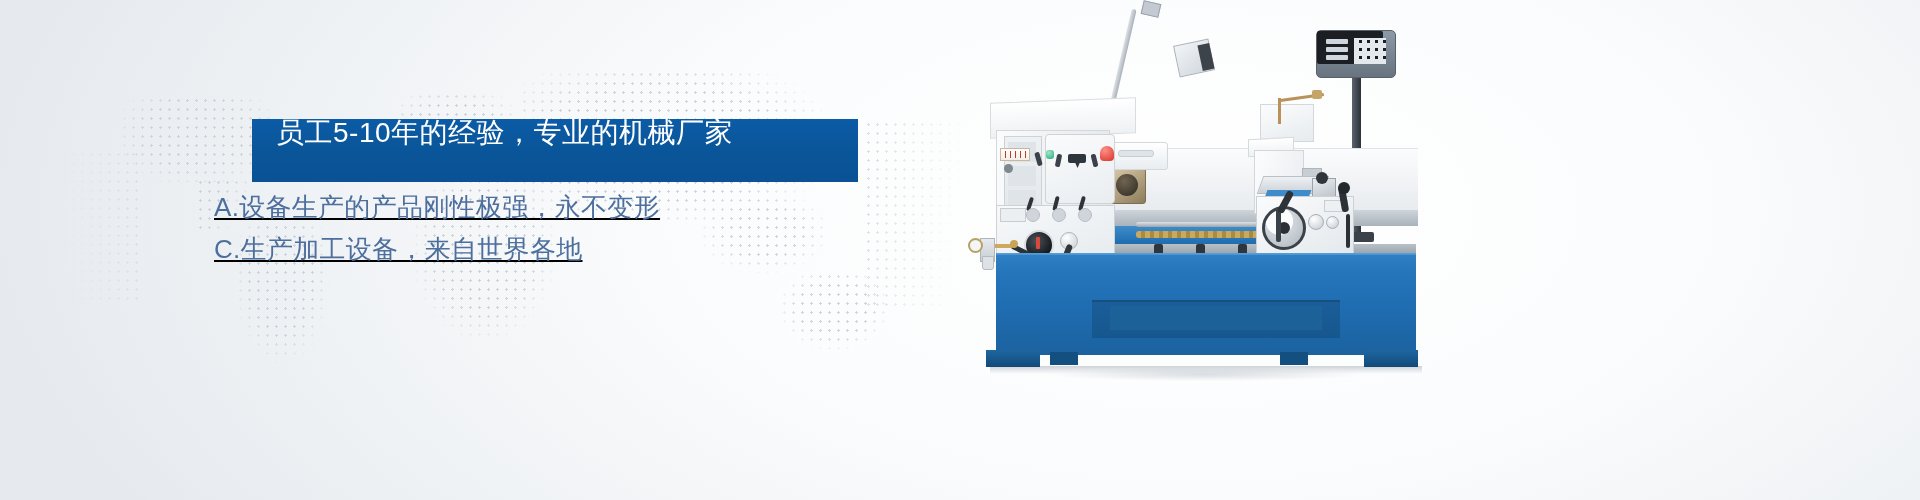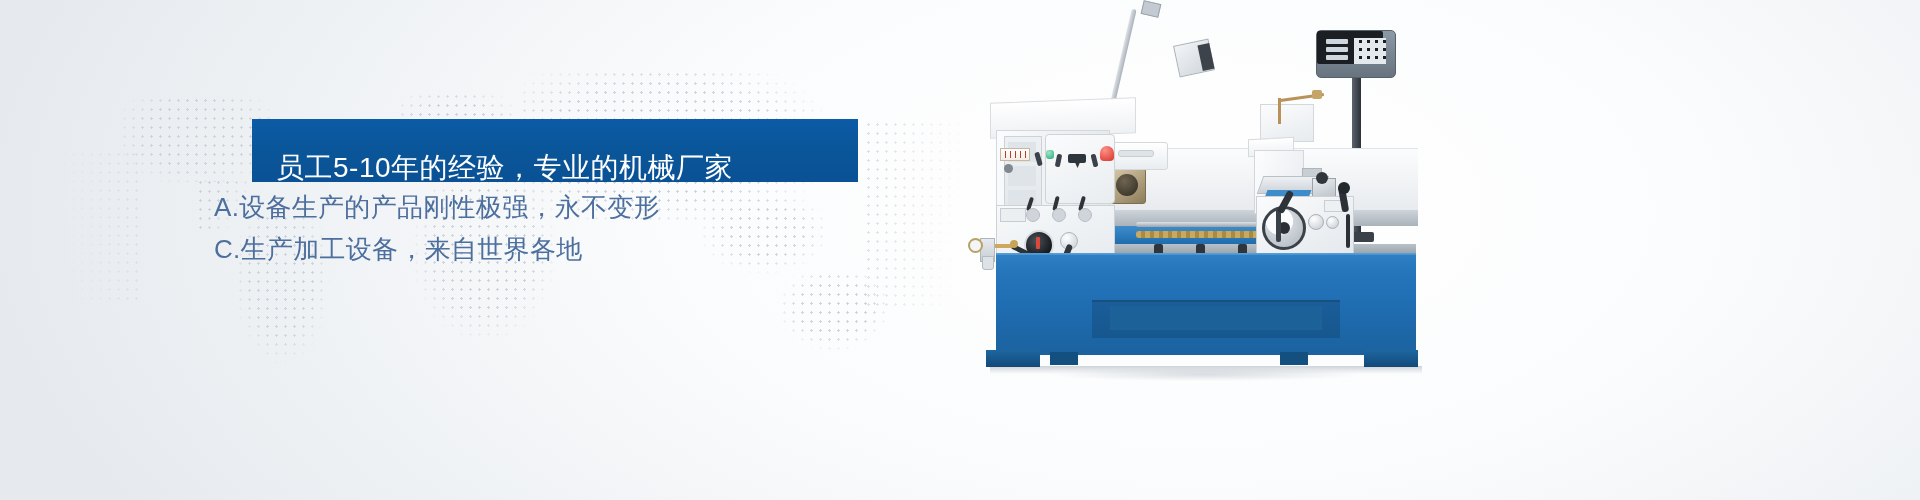--- a/index.html
+++ b/index.html
@@ -21,29 +21,29 @@
     background-image:radial-gradient(currentColor 1.05px, transparent 1.2px);
     background-size:9px 9px;
     color:#ccd3da;
     pointer-events:none;
   }
   #mapwrap{position:absolute;left:0;top:0;width:1920px;height:500px;opacity:.95;}
   
   #headline-bar{
     position:absolute;left:252px;top:119px;width:606px;height:63px;
     background:linear-gradient(180deg,#0b5ba6 0%,#0a5598 55%,#0a5196 100%);
-    display:flex;align-items:flex-end;
+    display:flex;align-items:flex-start;
   }
   #headline-text{
     color:#ffffff;font-size:28px;line-height:1;letter-spacing:.5px;
     padding-left:24px;white-space:nowrap;font-weight:400;
   }
   
   #bullets{
-    position:absolute;left:214px;top:194px;width:700px;
+    position:absolute;left:214px;top:194px;width:700px;text-decoration:underline;
   }
   .bullet{
     color:#4d6f9e;font-size:26px;line-height:1;margin-bottom:16px;
     white-space:nowrap;letter-spacing:.3px;
   }
   .bullet:last-child{margin-bottom:16px;}
   
   #machine{
     position:absolute;left:960px;top:0;width:500px;height:390px;
   }

